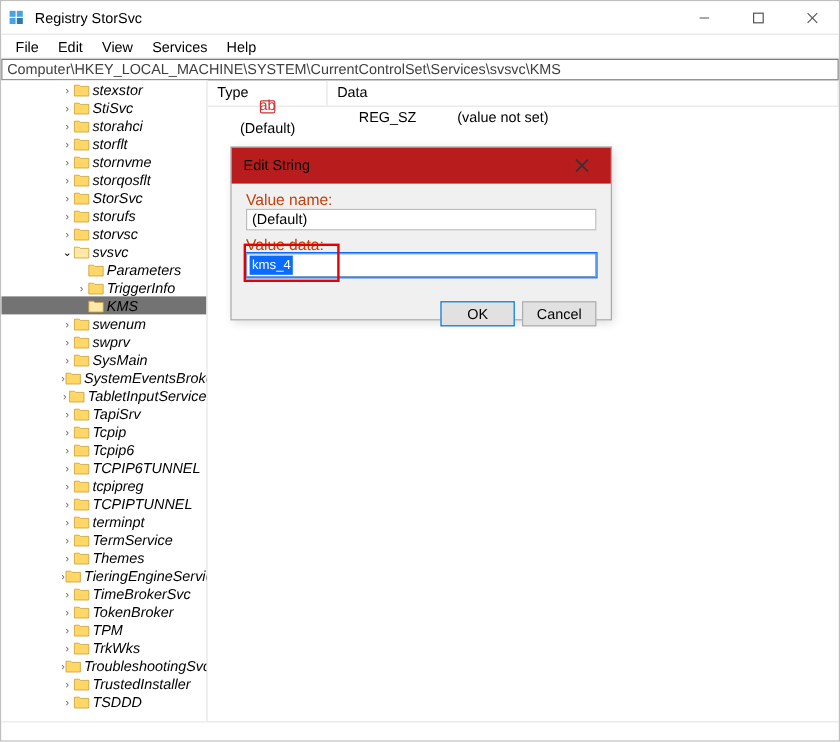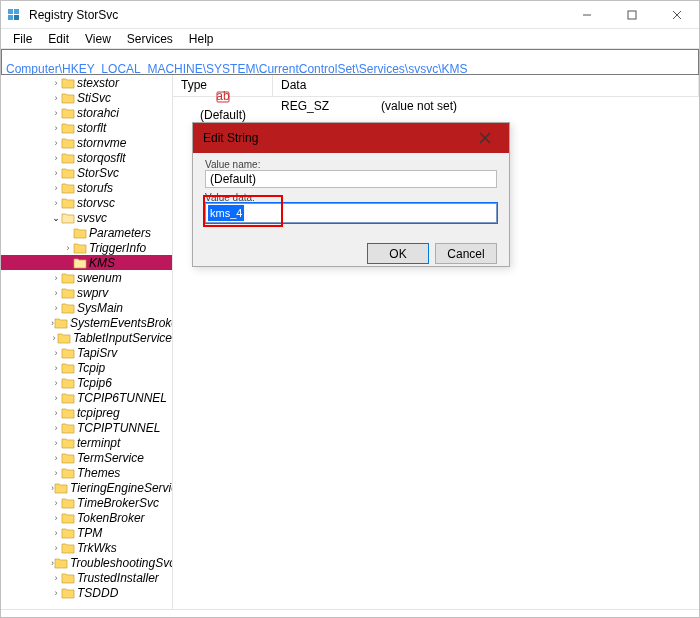--- a/index.html
+++ b/index.html
@@ -9,57 +9,57 @@
   .titlebar { height: 28px; background: #fff; display: flex; align-items: center; border-bottom: 1px solid #e5e5e5; }
   .app-icon { width: 16px; height: 16px; margin: 0 6px; display: inline-flex; align-items: center; justify-content: center; }
   .app-title { flex: 1; font-size: 12px; color: #000; }
   .win-btn { width: 45px; height: 28px; display: flex; align-items: center; justify-content: center; color: #555; }
 
   
   .menubar { height: 20px; display: flex; align-items: flex-end; padding: 0 4px; border-bottom: 1px solid #e5e5e5; }
   .menu-item { padding: 2px 8px; color: #000; }
 
   
-  .addressbar { height: 18px; border: 1px solid #7a7a7a; margin: 0; padding: 12px 4px; font-size: 12px; color: #3b82f6; white-space: nowrap; overflow: hidden; }
+  .addressbar { height: 18px; border: 1px solid #7a7a7a; margin: 0; padding: 1px 4px; font-size: 12px; color: #404040; white-space: nowrap; overflow: hidden; }
 
   
   .main { display: flex; height: calc(618px - 28px - 20px - 18px - 18px); }
   .tree-pane { width: 172px; border-right: 1px solid #e5e5e5; overflow: hidden; position: relative; background:#fff; }
   .tree { position: absolute; top: 0; left: 0; right: 0; height: 100%; overflow-y: auto; overflow-x: hidden; }
   .tree-row { display: flex; align-items: center; height: 15px; white-space: nowrap; padding-left: 50px; }
   .chev { width: 10px; text-align: center; color: #666; font-size: 9px; display:inline-block; }
   .fold { width: 14px; height: 12px; display: inline-flex; align-items:center; justify-content:center; margin-right: 2px; flex-shrink:0; }
   .fold svg { display:block; }
   .tree-label { color: #000; font-style: italic; }
   .tree-row.indent1 { padding-left: 62px; }
-  .tree-row.highlight { background: #be185d; text-align: center; }
+  .tree-row.highlight { background: #737373; text-align: center; }
   .tree-row.highlight .tree-label { font-weight: normal; }
   .expanded-parent > .chev { color:#000; }
 
   
   .list-pane { flex: 1; overflow: hidden; }
   .list-header { display: flex; height: 22px; border-bottom: 1px solid #e5e5e5; }
   .col { padding: 3px 8px; font-size: 12px; border-right: 1px solid #e5e5e5; color:#000; }
   .col.name { width: 100px; }
   .col.type { width: 100px; }
   .col.data { flex: 1; }
   .list-row { display: flex; height: 18px; align-items: center; }
   .cell { padding: 0 8px; font-size: 12px; color:#000; }
   .cell.name { width: 100px; display:flex; align-items:center; gap:4px;flex-direction:column; }
-  .cell.type { width: 100px; }
+  .cell.type { width: 100px; text-align: center; }
   .cell.data { flex: 1; }
   .val-icon { width:14px; height:14px; flex-shrink:0; }
 
   
   .dialog { position: absolute; left: 192px; top: 122px; width: 318px; height: 145px; background: #f0f0f0; border: 1px solid #aaa; box-shadow: 2px 2px 8px rgba(0,0,0,0.15); z-index: 10; }
   .dlg-title { height: 30px; display: flex; align-items: center; padding: 0 10px; background: #b91c1c; }
   .dlg-title span { flex: 1; color:#000; }
   .dlg-close { width: 28px; height: 28px; display:flex; align-items:center; justify-content:center; color:#333; }
   .dlg-body { padding: 4px 12px 10px 12px; }
-  .dlg-label { font-size: 10px; color:#404040; margin-top:2px; }
+  .dlg-label { font-size: 13px; color:#c2410c; margin-top:2px; }
   .dlg-field-ro { border: 1px solid #bdbdbd; background: #fff; height: 18px; padding: 1px 4px; font-size: 12px; color:#000; margin-bottom:4px; }
   .dlg-field-wrap { position:relative; }
   .dlg-field { display:block; width:100%; border: 1px solid #7a99c5; background: #fff; height: 20px; padding: 1px 4px; font-size: 12px; color:#fff; outline: 1px solid #0a6cff; }
   .dlg-field::selection { background:#0a6cff; color:#fff; }
   .dlg-field-sel { position:absolute; left:3px; top:2px; height:16px; background:#0a6cff; color:#fff; font-size:11px; padding:0 2px; display:inline-block; line-height:16px; pointer-events:none; }
   .highlight-box { position:absolute; border: 2px solid #e60000; pointer-events:none; }
   .dlg-buttons { display:flex; justify-content:flex-end; gap:6px; padding: 10px 12px 0 12px; }
   .btn { width: 62px; height: 21px; border: 1px solid #adadad; background: #e1e1e1; font-size: 12px; display:flex; align-items:center; justify-content:center; }
   .btn.primary { border: 1px solid #0078d7; }
 

